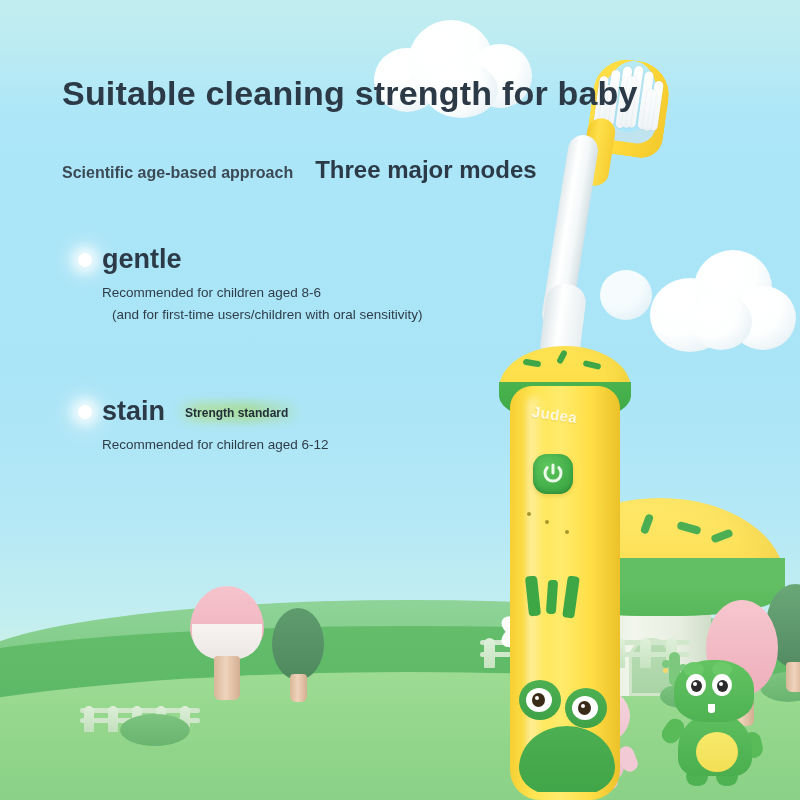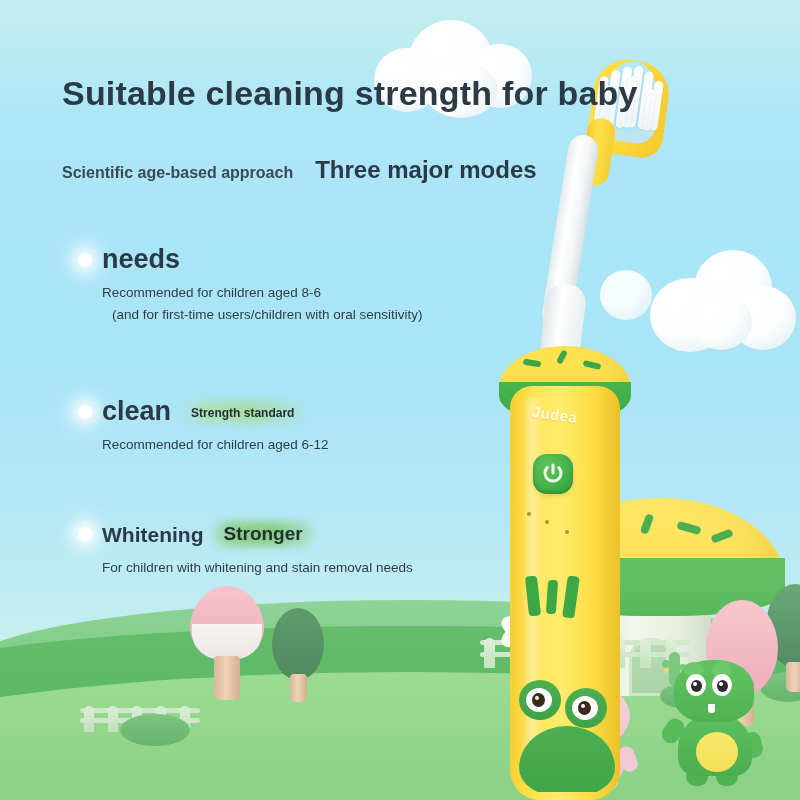--- a/index.html
+++ b/index.html
@@ -587,43 +587,32 @@
 
   <div class="txt sub-row">
     <div class="sub-small">Scientific age-based approach</div>
     <div class="sub-big">Three major modes</div>
   </div>
   <div class="txt headline">Suitable cleaning strength for baby</div>
 
   <div class="mode" style="left:78px; top:246px;">
     <div class="mode-head">
       <div class="dot"></div>
-      <div class="mode-name">needs</div>
+      <div class="mode-name">gentle</div>
     </div>
     <div class="mode-desc" style="margin-left:24px;">Recommended for children aged 8-6</div>
     <div class="mode-desc indent" style="margin-left:34px;">(and for first-time users/children with oral sensitivity)</div>
   </div>
 
   <div class="mode" style="left:78px; top:398px;">
     <div class="mode-head">
       <div class="dot"></div>
-      <div class="mode-name">clean</div>
+      <div class="mode-name">stain</div>
       <div class="badge b2">
         <div class="hl soft"></div>
         <span>Strength standard</span>
       </div>
     </div>
     <div class="mode-desc" style="margin-left:24px;">Recommended for children aged 6-12</div>
   </div>
 
-  <div class="mode" style="left:78px; top:520px;">
-    <div class="mode-head">
-      <div class="dot"></div>
-      <div class="mode-name small">Whitening</div>
-      <div class="badge b3">
-        <div class="hl strong"></div>
-        <span>Stronger</span>
-      </div>
-    </div>
-    <div class="mode-desc" style="margin-left:24px;">For children with whitening and stain removal needs</div>
-  </div>
 
 </div>
 
 </body></html>

